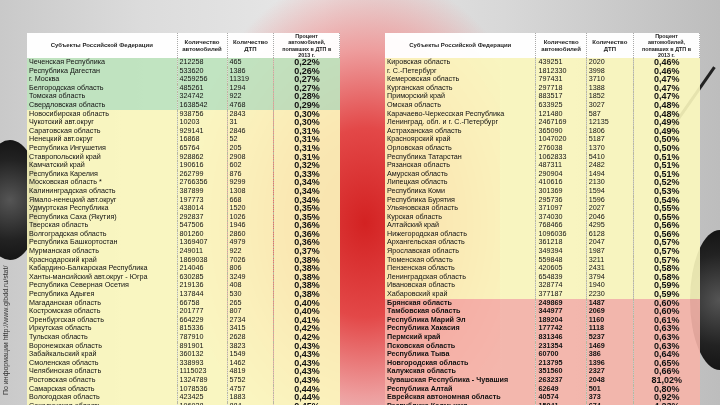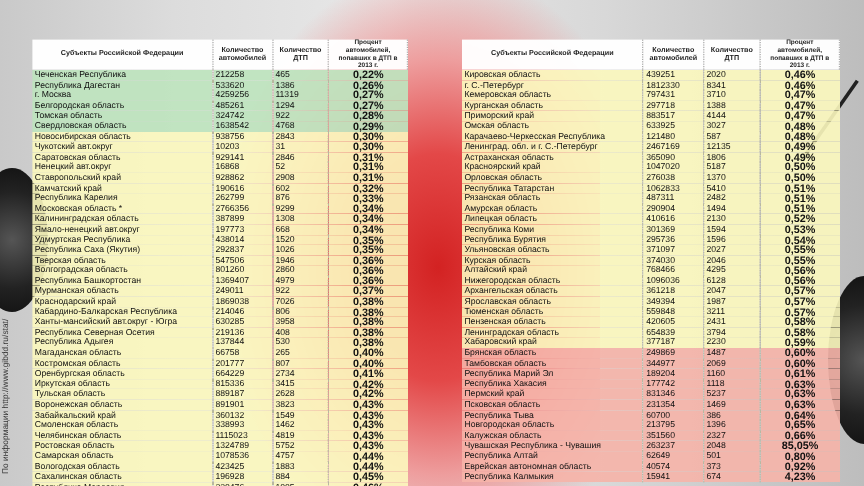--- a/index.html
+++ b/index.html
@@ -39,21 +39,21 @@
     border-right:1px dotted #aaa; line-height:1.15;
   }
   table.t th.c4 { font-size:5.4px; }
   table.t td {
     height:8.6px; padding:0 0 0 2px; line-height:8.6px; white-space:nowrap; overflow:hidden;
     border-right:1px dotted #b8b8a0;
   }
   table.t td.pct { text-align:center; font-weight:bold; font-size:9px; padding:0; border-right:none; }
   tr.green td { background:rgba(190,228,190,0.92); }
   tr.yellow td { background:rgba(252,248,190,0.9); }
-  tr.red td { background:rgba(246,180,168,0.9); }
+  tr.red td { background:rgba(246,180,168,0.9);font-weight:bold; }
   col.c1 { width:48%; } col.c2 { width:16%; } col.c3 { width:15%; } col.c4 { width:21%; }
   #tright col.c1 { width:48%; }
 </style>
 </head>
 <body>
 
 <div class="bg-red"></div>
 <div class="bg-tire-l"></div>
 <div class="bg-tire-r"></div>
 <div class="bg-line"></div>
@@ -130,20 +130,26 @@
         <td>2846</td>
         <td class="pct">0,31%</td>
       </tr>
       <tr class="yellow">
         <td>Ненецкий авт.округ</td>
         <td>16868</td>
         <td>52</td>
         <td class="pct">0,31%</td>
       </tr>
       <tr class="yellow">
+        <td>Республика Ингушетия</td>
+        <td>65764</td>
+        <td>205</td>
+        <td class="pct">0,31%</td>
+      </tr>
+      <tr class="yellow">
         <td>Ставропольский край</td>
         <td>928862</td>
         <td>2908</td>
         <td class="pct">0,31%</td>
       </tr>
       <tr class="yellow">
         <td>Камчатский край</td>
         <td>190616</td>
         <td>602</td>
         <td class="pct">0,32%</td>
@@ -216,21 +222,21 @@
       </tr>
       <tr class="yellow">
         <td>Кабардино-Балкарская Республика</td>
         <td>214046</td>
         <td>806</td>
         <td class="pct">0,38%</td>
       </tr>
       <tr class="yellow">
         <td>Ханты-мансийский авт.округ - Югра</td>
         <td>630285</td>
-        <td>3958</td>
+        <td>3249</td>
         <td class="pct">0,38%</td>
       </tr>
       <tr class="yellow">
         <td>Республика Северная Осетия</td>
         <td>219136</td>
         <td>408</td>
         <td class="pct">0,38%</td>
       </tr>
       <tr class="yellow">
         <td>Республика Адыгея</td>
@@ -257,21 +263,21 @@
         <td class="pct">0,41%</td>
       </tr>
       <tr class="yellow">
         <td>Иркутская область</td>
         <td>815336</td>
         <td>3415</td>
         <td class="pct">0,42%</td>
       </tr>
       <tr class="yellow">
         <td>Тульская область</td>
-        <td>889187</td>
+        <td>787910</td>
         <td>2628</td>
         <td class="pct">0,42%</td>
       </tr>
       <tr class="yellow">
         <td>Воронежская область</td>
         <td>891901</td>
         <td>3823</td>
         <td class="pct">0,43%</td>
       </tr>
       <tr class="yellow">
@@ -343,39 +349,39 @@
   <tbody>
       <tr class="yellow">
         <td>Кировская область</td>
         <td>439251</td>
         <td>2020</td>
         <td class="pct">0,46%</td>
       </tr>
       <tr class="yellow">
         <td>г. С.-Петербург</td>
         <td>1812330</td>
-        <td>8341</td>
+        <td>3998</td>
         <td class="pct">0,46%</td>
       </tr>
       <tr class="yellow">
         <td>Кемеровская область</td>
         <td>797431</td>
         <td>3710</td>
         <td class="pct">0,47%</td>
       </tr>
       <tr class="yellow">
         <td>Курганская область</td>
         <td>297718</td>
         <td>1388</td>
         <td class="pct">0,47%</td>
       </tr>
       <tr class="yellow">
         <td>Приморский край</td>
         <td>883517</td>
-        <td>4144</td>
+        <td>1852</td>
         <td class="pct">0,47%</td>
       </tr>
       <tr class="yellow">
         <td>Омская область</td>
         <td>633925</td>
         <td>3027</td>
         <td class="pct">0,48%</td>
       </tr>
       <tr class="yellow">
         <td>Карачаево-Черкесская Республика</td>
@@ -491,20 +497,26 @@
         <td>2431</td>
         <td class="pct">0,58%</td>
       </tr>
       <tr class="yellow">
         <td>Ленинградская область</td>
         <td>654839</td>
         <td>3794</td>
         <td class="pct">0,58%</td>
       </tr>
       <tr class="yellow">
+        <td>Ивановская область</td>
+        <td>328774</td>
+        <td>1940</td>
+        <td class="pct">0,59%</td>
+      </tr>
+      <tr class="yellow">
         <td>Хабаровский край</td>
         <td>377187</td>
         <td>2230</td>
         <td class="pct">0,59%</td>
       </tr>
       <tr class="red">
         <td>Брянская область</td>
         <td>249869</td>
         <td>1487</td>
         <td class="pct">0,60%</td>
@@ -554,21 +566,21 @@
       <tr class="red">
         <td>Калужская область</td>
         <td>351560</td>
         <td>2327</td>
         <td class="pct">0,66%</td>
       </tr>
       <tr class="red">
         <td>Чувашская Республика - Чувашия</td>
         <td>263237</td>
         <td>2048</td>
-        <td class="pct">85,05%</td>
+        <td class="pct">81,02%</td>
       </tr>
       <tr class="red">
         <td>Республика Алтай</td>
         <td>62649</td>
         <td>501</td>
         <td class="pct">0,80%</td>
       </tr>
       <tr class="red">
         <td>Еврейская автономная область</td>
         <td>40574</td>

